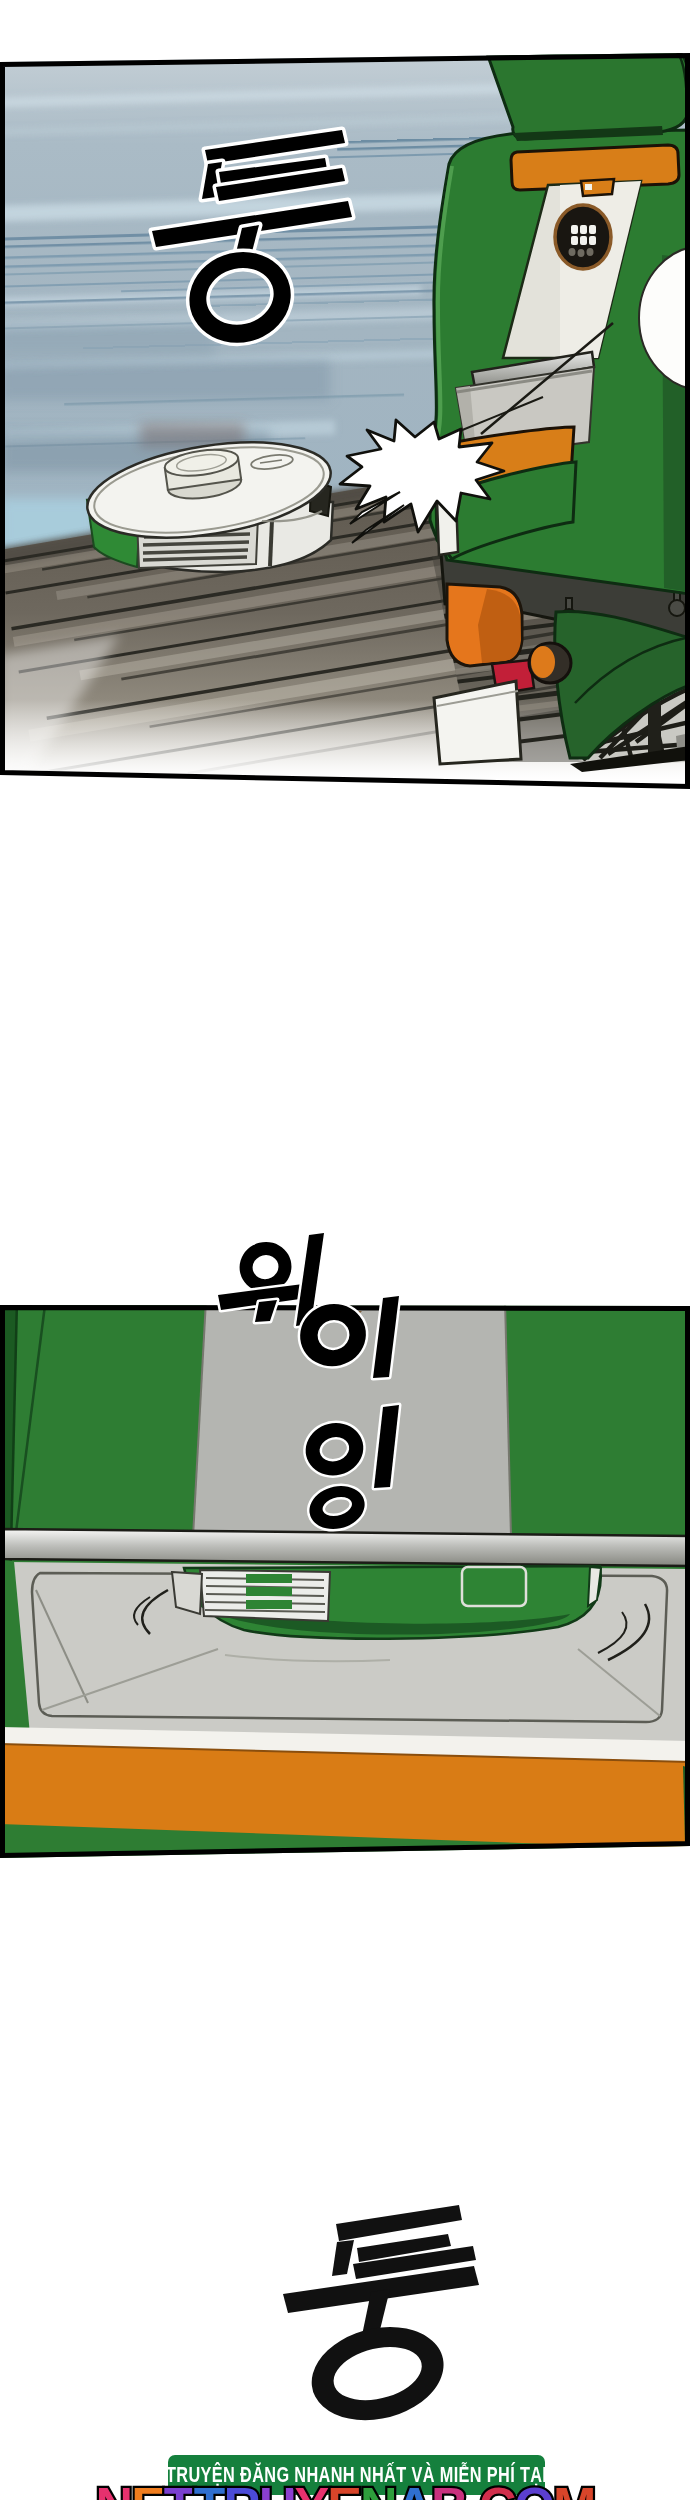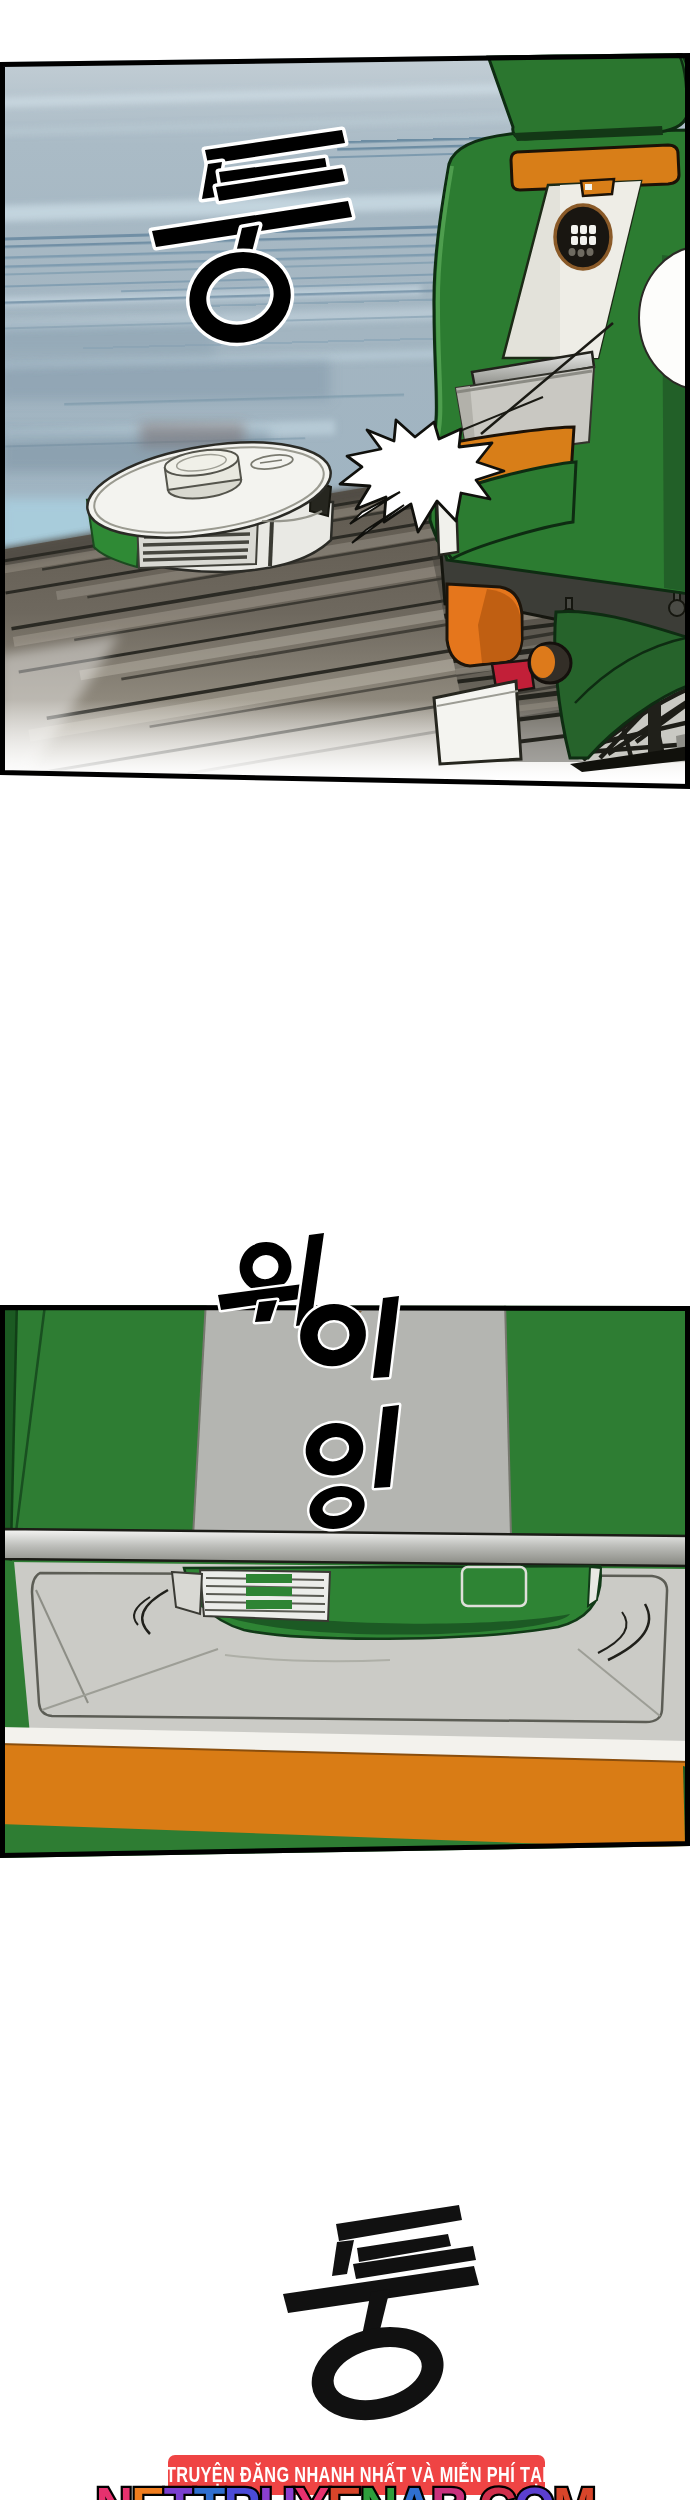--- a/index.html
+++ b/index.html
@@ -380,21 +380,21 @@
     <polygon points="336,2224 459,2205 462,2220 339,2241"></polygon>
     <polygon points="337,2242 354,2240 347,2274 332,2276"></polygon>
     <polygon points="357,2248 448,2234 451,2246 359,2262"></polygon>
     <polygon points="353,2264 473,2246 476,2260 356,2279"></polygon>
     <polygon points="283,2294 474,2266 479,2285 288,2313"></polygon>
     <polygon points="371,2292 390,2289 378,2338 361,2340"></polygon>
     <path fill-rule="evenodd" d="M390,2327 a67,45 -14 1,0 0.1,0 Z M390,2347 a45,25 -14 1,0 0.1,0 Z"></path>
  </g>
 </svg>
 
-<div style="position:absolute;left:168px;top:2455px;width:377px;height:40px;background:#ef4444;
+<div style="position:absolute;left:168px;top:2455px;width:377px;height:40px;background:#15803d;
   border-radius:7px;display:flex;align-items:center;justify-content:center;overflow:visible;">
   <span style="display:inline-block;transform:scaleX(0.74);transform-origin:center;
     font-weight:bold;font-size:22px;color:#ffffff;letter-spacing:0.5px;white-space:nowrap;">TRUYỆN ĐĂNG NHANH NHẤT VÀ MIỄN PHÍ TẠI</span>
 </div>
 
 <svg id="footer2" style="left:0;top:2470px" width="690" height="30" viewBox="0 0 690 30">
   <text x="345" y="54" text-anchor="middle" font-family="Liberation Sans" font-weight="bold" font-size="52" stroke="#000" stroke-width="4.5" paint-order="stroke" letter-spacing="-2">
    <tspan fill="#e6316e">N</tspan><tspan fill="#f07d1e">E</tspan><tspan fill="#7a3fd0">T</tspan><tspan fill="#2f6fd0">T</tspan><tspan fill="#4b4bd8">R</tspan><tspan fill="#8b3fd0">U</tspan><tspan fill="#e6316e">Y</tspan><tspan fill="#d8452a">E</tspan><tspan fill="#2e9e3c">N</tspan><tspan fill="#2f6fd0">A</tspan><tspan fill="#c9317e">B</tspan><tspan fill="#222222">.</tspan><tspan fill="#d02e4c">C</tspan><tspan fill="#5b3fd0">O</tspan><tspan fill="#d8452a">M</tspan>
   </text>
 </svg>

